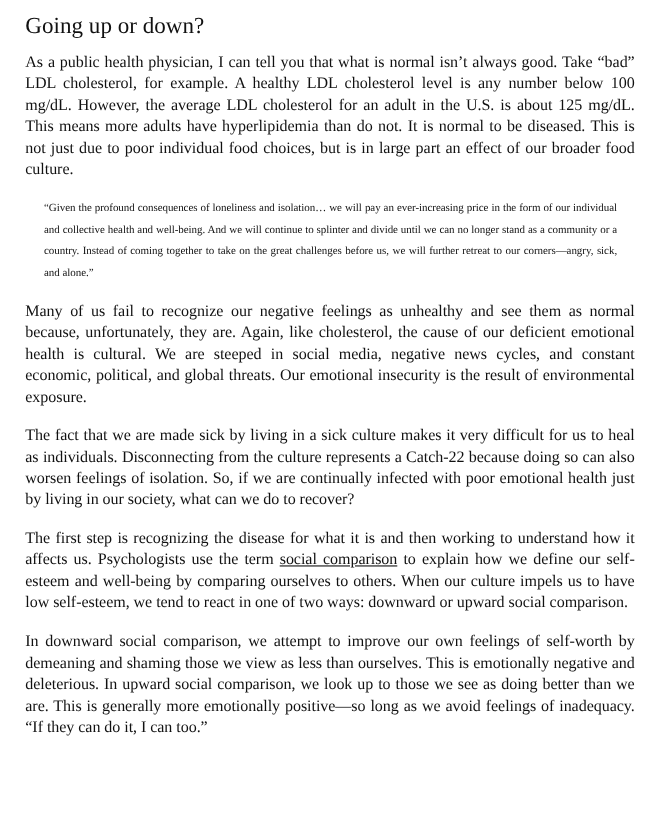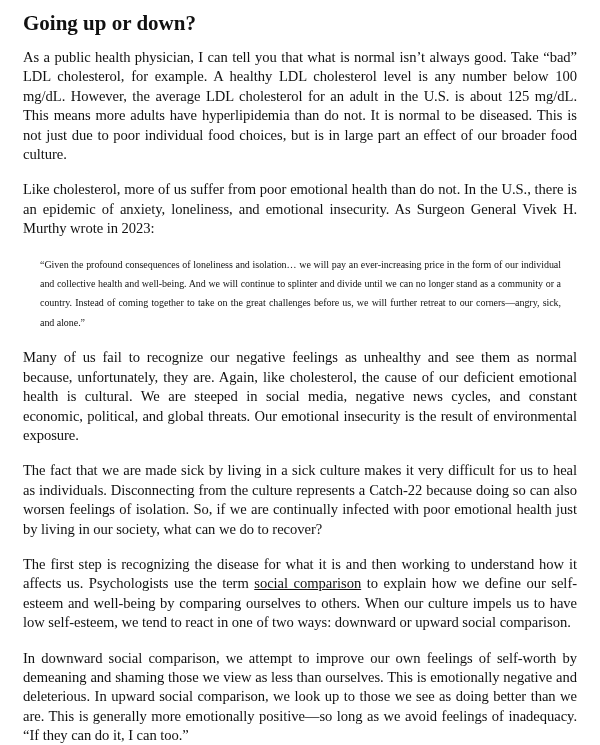--- a/index.html
+++ b/index.html
@@ -15,21 +15,21 @@
       color: #111111;
     }
     .page {
       position: absolute;
       left: 23px;
       top: 10px;
       width: 554px;
     }
     .title {
       font-family: "Liberation Serif", "DejaVu Serif", serif;
-      font-weight: bold;
+      font-weight: normal;
       font-size: 21px;
       line-height: 26px;
       margin: 0 0 12px 0;
       color: #111111;
     }
     .para {
       font-family: Liberation Serif, serif;
       font-size: 14.6px;
       line-height: 19.4px;
       text-align: justify;
@@ -57,21 +57,20 @@
       color: #222222;
     }
   </style>
 </head>
 <body>
 
 <div class="page">
   <h1 class="title">Going up or down?</h1>
 
   <p class="para">As a public health physician, I can tell you that what is normal isn’t always good. Take “bad” LDL cholesterol, for example. A healthy LDL cholesterol level is any number below 100 mg/dL. However, the average LDL cholesterol for an adult in the U.S. is about 125 mg/dL. This means more adults have hyperlipidemia than do not. It is normal to be diseased. This is not just due to poor individual food choices, but is in large part an effect of our broader food culture.</p>
-  <p class="para">Like cholesterol, more of us suffer from poor emotional health than do not. In the U.S., there is an epidemic of anxiety, loneliness, and emotional insecurity. As Surgeon General Vivek H. Murthy wrote in 2023:</p>
 
   <blockquote class="quote">“Given the profound consequences of loneliness and isolation… we will pay an ever-increasing price in the form of our individual and collective health and well-being. And we will continue to splinter and divide until we can no longer stand as a community or a country. Instead of coming together to take on the great challenges before us, we will further retreat to our corners—angry, sick, and alone.”</blockquote>
 
   <p class="para">Many of us fail to recognize our negative feelings as unhealthy and see them as normal because, unfortunately, they are. Again, like cholesterol, the cause of our deficient emotional health is cultural. We are steeped in social media, negative news cycles, and constant economic, political, and global threats. Our emotional insecurity is the result of environmental exposure.</p>
   <p class="para">The fact that we are made sick by living in a sick culture makes it very difficult for us to heal as individuals. Disconnecting from the culture represents a Catch-22 because doing so can also worsen feelings of isolation. So, if we are continually infected with poor emotional health just by living in our society, what can we do to recover?</p>
 
   <p class="para"><span>The first step is recognizing the disease for what it is and then working to understand how it affects us. Psychologists use the term </span><span class="term-link">social comparison</span><span> to explain how we define our self-esteem and well-being by comparing ourselves to others. When our culture impels us to have low self-esteem, we tend to react in one of two ways: downward or upward social comparison.</span></p>
 
   <p class="para">In downward social comparison, we attempt to improve our own feelings of self-worth by demeaning and shaming those we view as less than ourselves. This is emotionally negative and deleterious. In upward social comparison, we look up to those we see as doing better than we are. This is generally more emotionally positive—so long as we avoid feelings of inadequacy. “If they can do it, I can too.”</p>
 

